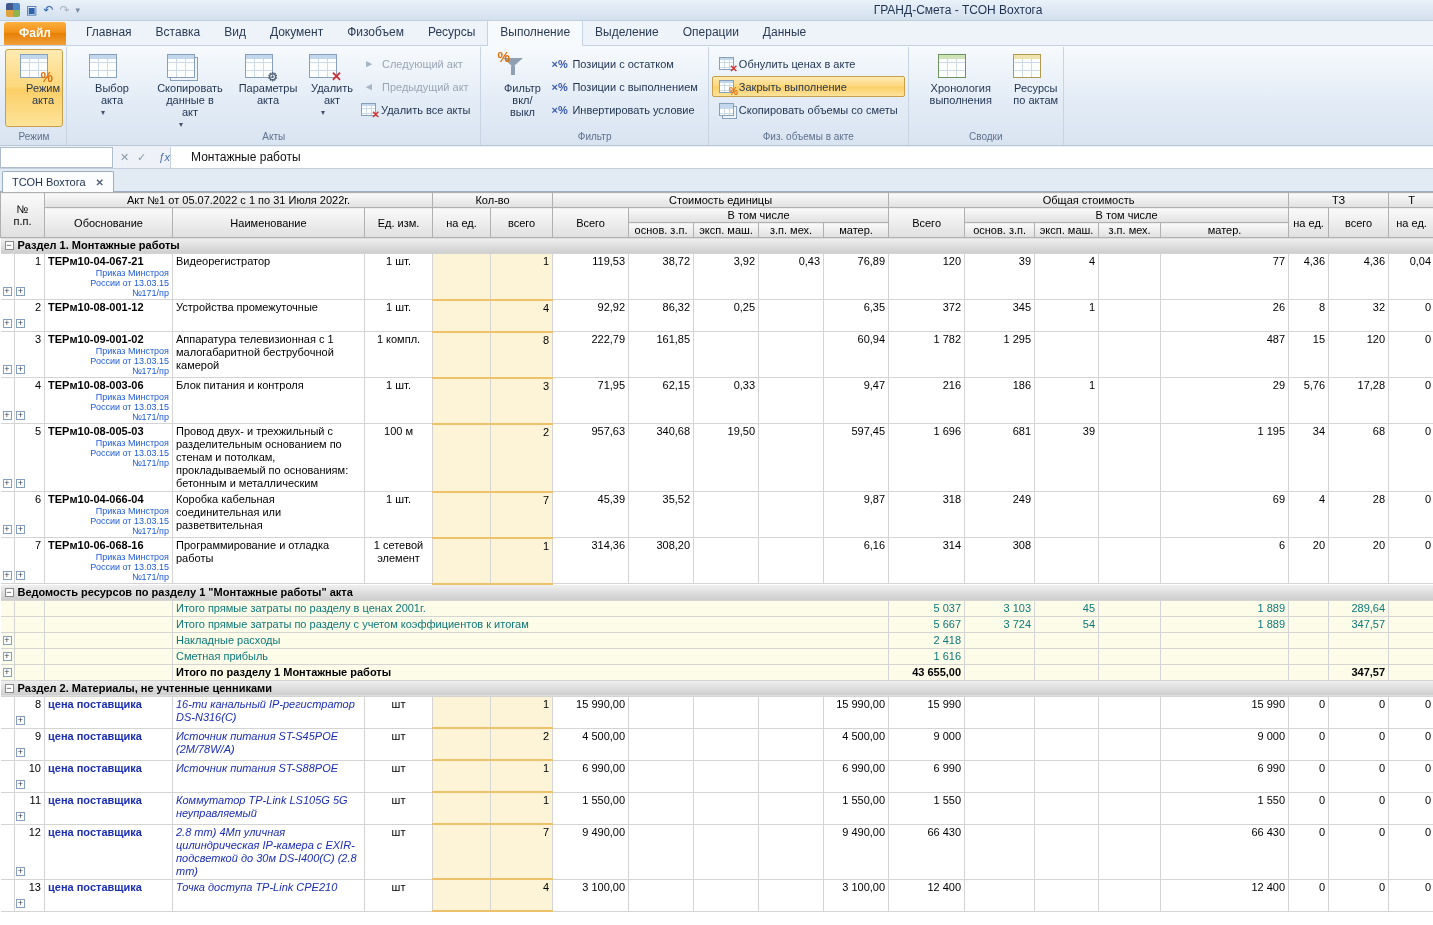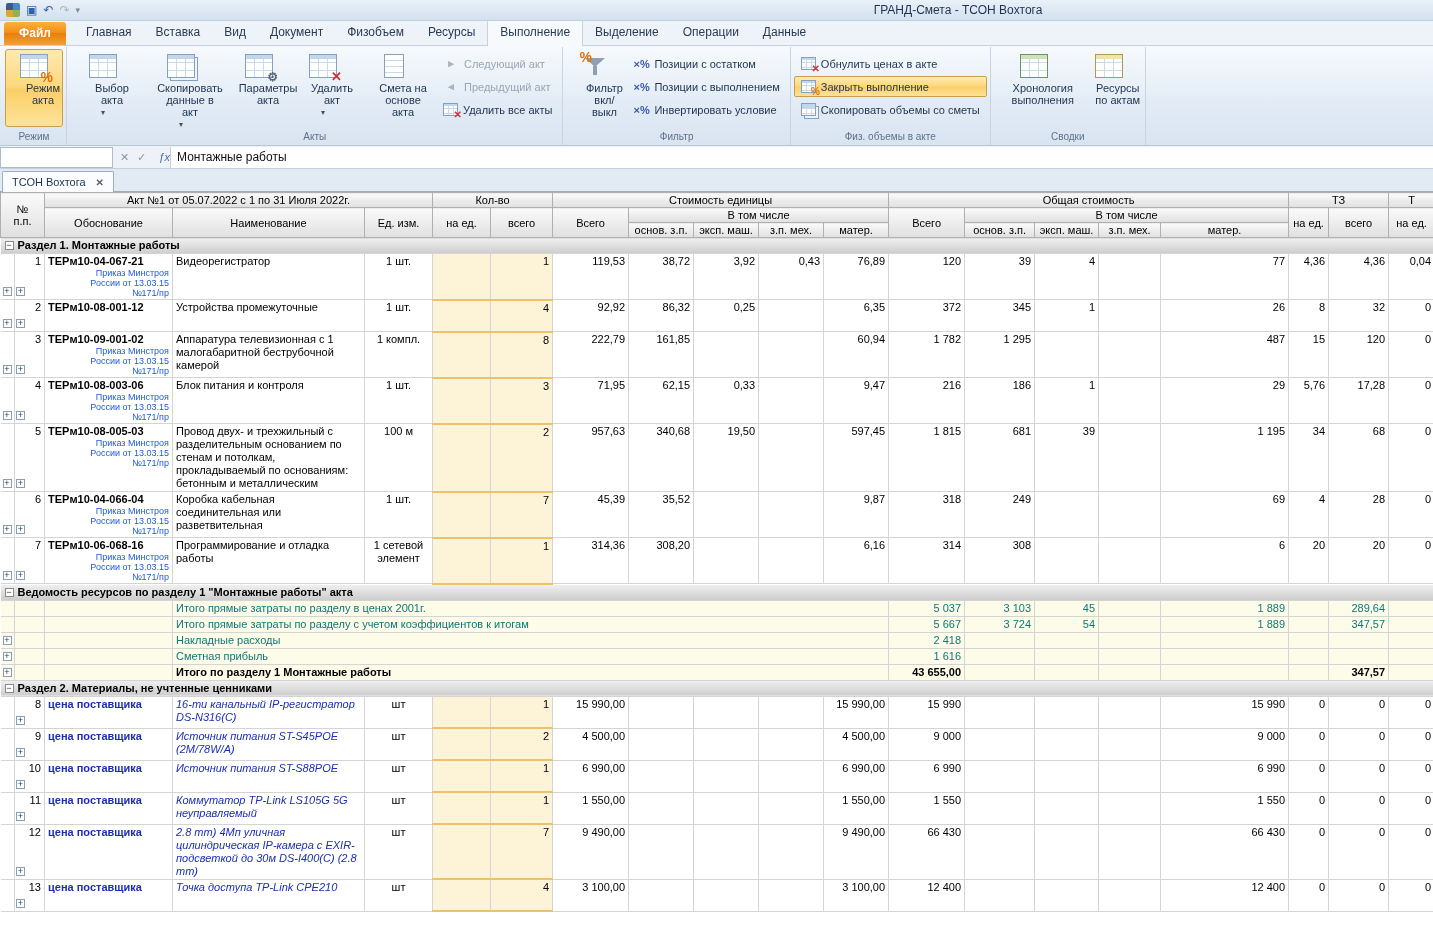--- a/index.html
+++ b/index.html
@@ -56,21 +56,21 @@
 .funic::before { content:""; position:absolute; left:4px; top:4px; border-left:10px solid transparent; border-right:10px solid transparent; border-top:9px solid #8fa0b2; }
 .funic::after { content:""; position:absolute; left:12px; top:12px; width:4px; height:9px; background:#8fa0b2; }
 .funic .ov { left:-2px; top:-3px; }
 .txtic { font-size:11px; font-weight:bold; color:#3a58b0; width:16px; text-align:center; flex:none; }
 
 
 .fbar { height:23px; background:#eef2f8; border-bottom:1px solid #c5d0de; display:flex; align-items:center; }
 .namebox { width:113px; height:21px; border:1px solid #aebdcd; background:#fff; margin-right:3px; outline:none; padding:0 3px; font-size:11px; }
 .fb-btn { width:17px; text-align:center; font-size:11px; color:#8a97a8; }
 .fb-fx { color:#4a6ea8; font-style:italic; font-size:11px; width:20px; text-align:right; }
-.fb-value { flex:1; height:21px; background:#fff; border-left:1px solid #c5d0de; display:flex; align-items:center; padding-left:6px; font-size:12px; color:#111; }
+.fb-value { flex:1; height:21px; background:#fff; border-left:1px solid #c5d0de; display:flex; align-items:center; padding-left:20px; font-size:12px; color:#111; }
 
 
 .doctabs { height:23px; background:#e2eaf4; border-bottom:1px solid #9daec2; display:flex; align-items:flex-end; padding-left:2px; }
 .doctab { display:flex; align-items:center; gap:10px; background:#fbfcfe; border:1px solid #9daec2; border-bottom:none; border-radius:2px 2px 0 0; font-size:11px; color:#1e3250; padding:4px 9px; margin-bottom:-1px; }
 .dt-close { color:#55657a; font-size:10px; font-weight:bold; }
 
 
 .gridwrap { width:1433px; overflow:hidden; }
 table.grid { border-collapse:collapse; table-layout:fixed; width:1434px; }
 .grid th { background:linear-gradient(#fafafa,#e0e0e0); border:1px solid #b0b0b0; font-weight:normal; font-size:11px; color:#000; text-align:center; vertical-align:middle; padding:1px 2px; overflow:hidden; }
@@ -157,24 +157,20 @@
             <span class="ov gear br">⚙</span>
           </span>
         <span class="bb-label">Параметры акта</span>
       </div>
       <div class="bigbtn narrow">
         <span class="tic">
             <span class="ov x br">✕</span>
           </span>
         <span class="bb-label">Удалить акт</span>
         <span class="caret">▾</span>
-      </div>
-      <div class="bigbtn w80">
-        <span class="docic"></span>
-        <span class="bb-label">Смета на основе акта</span>
       </div>
       <div class="smcol">
         <div class="smbtn disabled">
           <span class="txtic">▸</span>
           <span>Следующий акт</span>
         </div>
         <div class="smbtn disabled">
           <span class="txtic">◂</span>
           <span>Предыдущий акт</span>
         </div>
@@ -467,21 +463,21 @@
           </td>
           <td class="c-name">Провод двух- и трехжильный с разделительным основанием по стенам и потолкам, прокладываемый по основаниям: бетонным и металлическим</td>
           <td class="c-unit">100 м</td>
           <td class="c-qty"></td>
           <td class="c-qty c-val">2</td>
           <td class="c-val">957,63</td>
           <td class="c-val">340,68</td>
           <td class="c-val">19,50</td>
           <td class="c-val"></td>
           <td class="c-val">597,45</td>
-          <td class="c-val">1 815</td>
+          <td class="c-val">1 696</td>
           <td class="c-val">681</td>
           <td class="c-val">39</td>
           <td class="c-val"></td>
           <td class="c-val">1 195</td>
           <td class="c-val">34</td>
           <td class="c-val">68</td>
           <td class="c-val">0</td>
         </tr>
         <tr class="row-item s1">
           <td class="c-exp">

